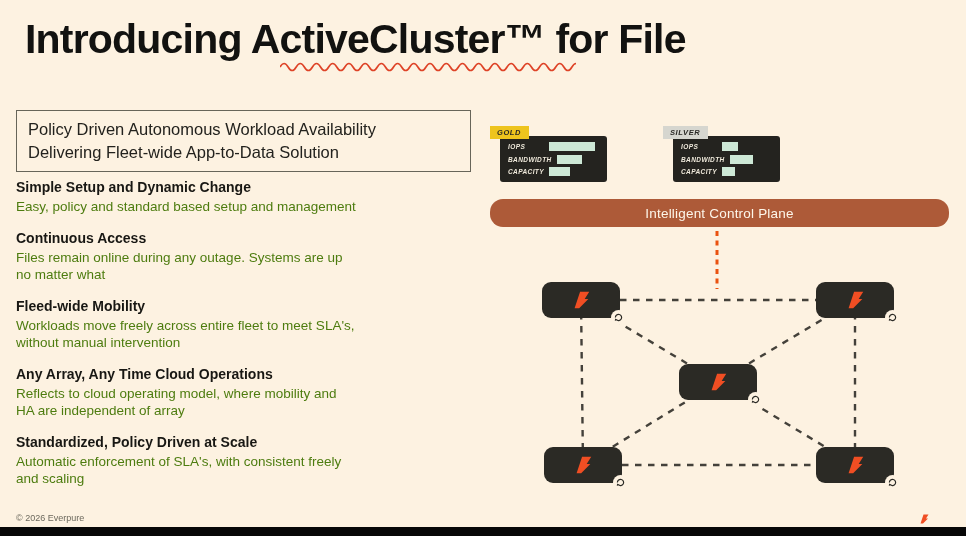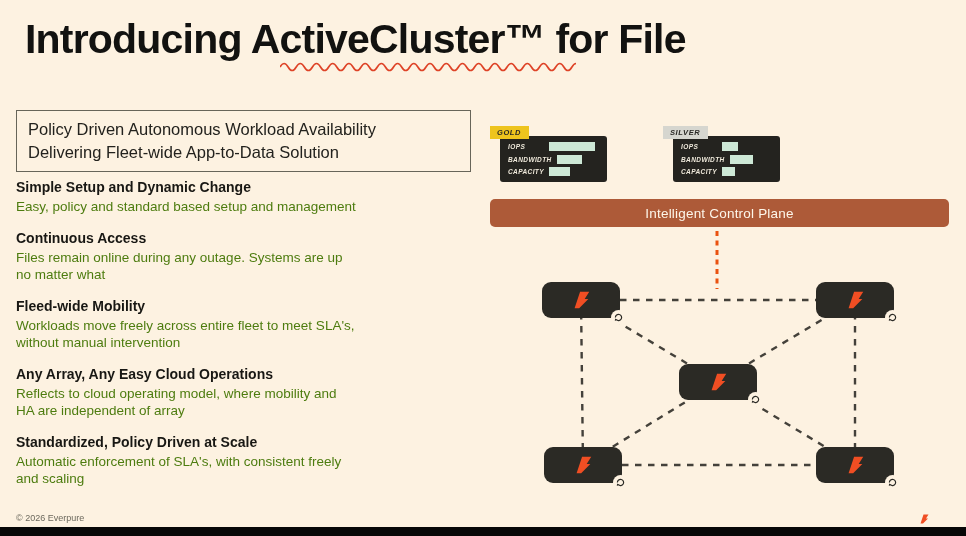--- a/index.html
+++ b/index.html
@@ -31,21 +31,21 @@
   .tier-panel{position:absolute;left:10px;top:10px;right:0;height:46px;background:#24231f;
               border-radius:3px;box-sizing:border-box;padding:6px 8px;display:flex;
               flex-direction:column;justify-content:space-between;}
   .metric{display:flex;align-items:center;gap:5px;}
   .metric-label{flex:0 0 36px;font-size:6.5px;font-weight:700;letter-spacing:0.4px;color:#efe9db;}
   .metric-track{flex:1;height:9px;position:relative;}
   .metric-bar{display:block;height:100%;background:#cde8d6;}
 
   
   .control-plane{position:absolute;left:490px;top:199px;width:459px;height:28px;background:#ad5a38;
-                 border-radius:5px;display:flex;align-items:center;justify-content:center;}
+                 border-radius:13px;display:flex;align-items:center;justify-content:center;}
   .control-plane span{color:#fdf6ea;font-size:13.5px;letter-spacing:0.2px;}
 
   
   .mesh{position:absolute;left:0;top:0;width:966px;height:536px;pointer-events:none;}
   .node{position:absolute;width:78px;height:36px;background:#2b2a25;border-radius:9px;
         display:flex;align-items:center;justify-content:center;}
   .node-a{left:542px;top:282px;}.node-b{left:816px;top:282px;}.node-c{left:679px;top:364px;}
   .node-d{left:544px;top:447px;}.node-e{left:816px;top:447px;}
   .node-logo{width:22px;height:22px;}
   .sync-badge{position:absolute;right:-6px;bottom:-7px;width:15px;height:15px;border-radius:50%;
@@ -81,21 +81,21 @@
       <h3 class="feature-heading">Continuous Access</h3>
       <p class="feature-body">Files remain online during any outage. Systems are up
 no matter what</p>
     </div>
     <div class="feature">
       <h3 class="feature-heading">Fleed-wide Mobility</h3>
       <p class="feature-body">Workloads move freely across entire fleet to meet SLA's,
 without manual intervention</p>
     </div>
     <div class="feature">
-      <h3 class="feature-heading">Any Array, Any Easy Cloud Operations</h3>
+      <h3 class="feature-heading">Any Array, Any Time Cloud Operations</h3>
       <p class="feature-body">Reflects to cloud operating model, where mobility and
 HA are independent of array</p>
     </div>
     <div class="feature">
       <h3 class="feature-heading">Standardized, Policy Driven at Scale</h3>
       <p class="feature-body">Automatic enforcement of SLA's, with consistent freely
 and scaling</p>
     </div>
   </div>
 

